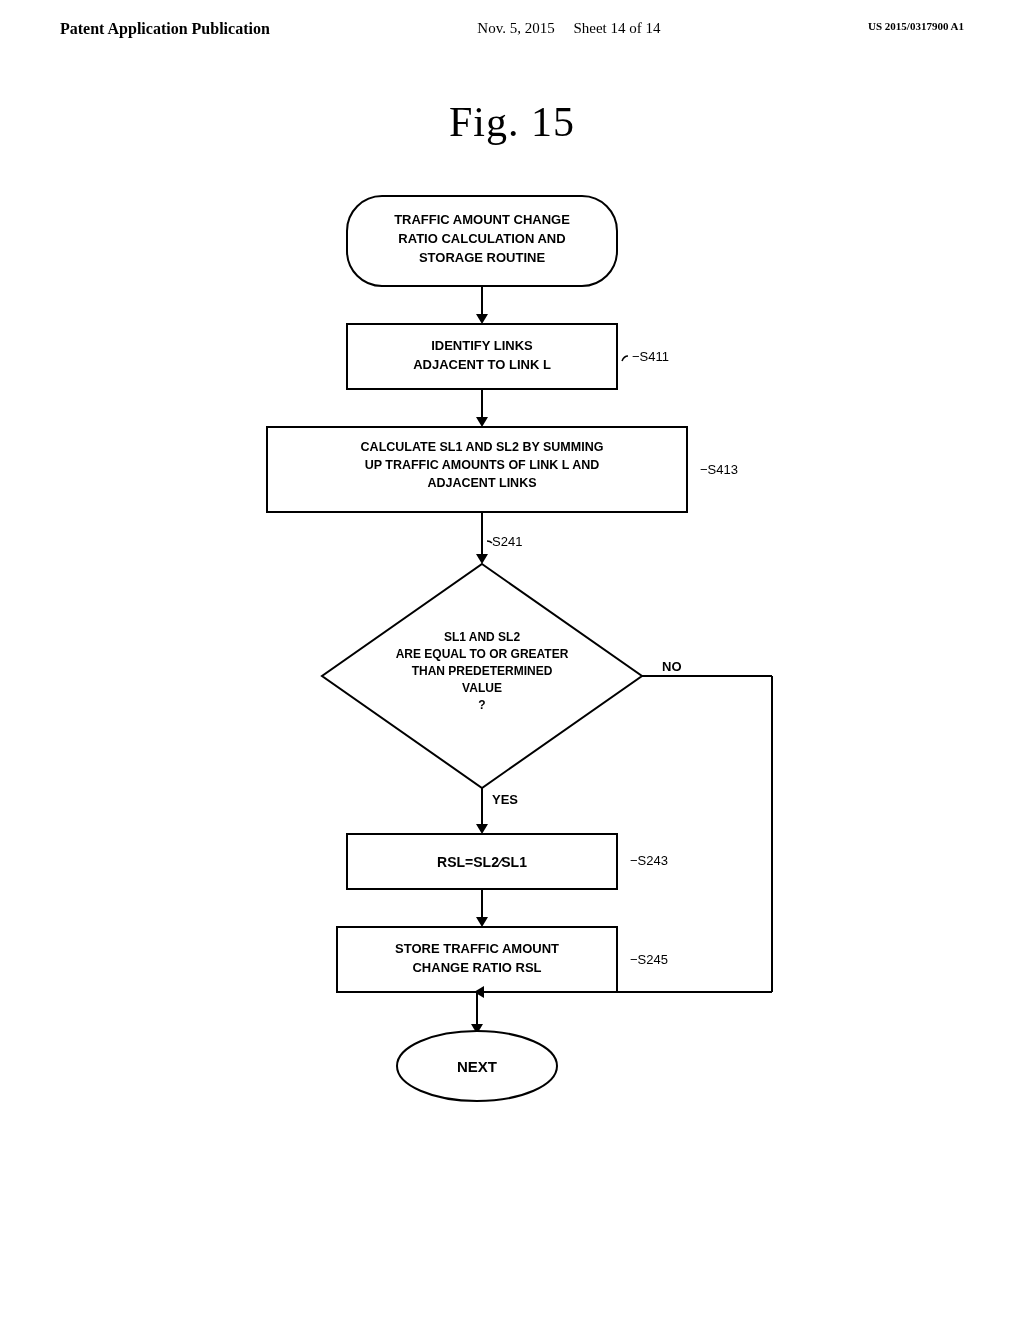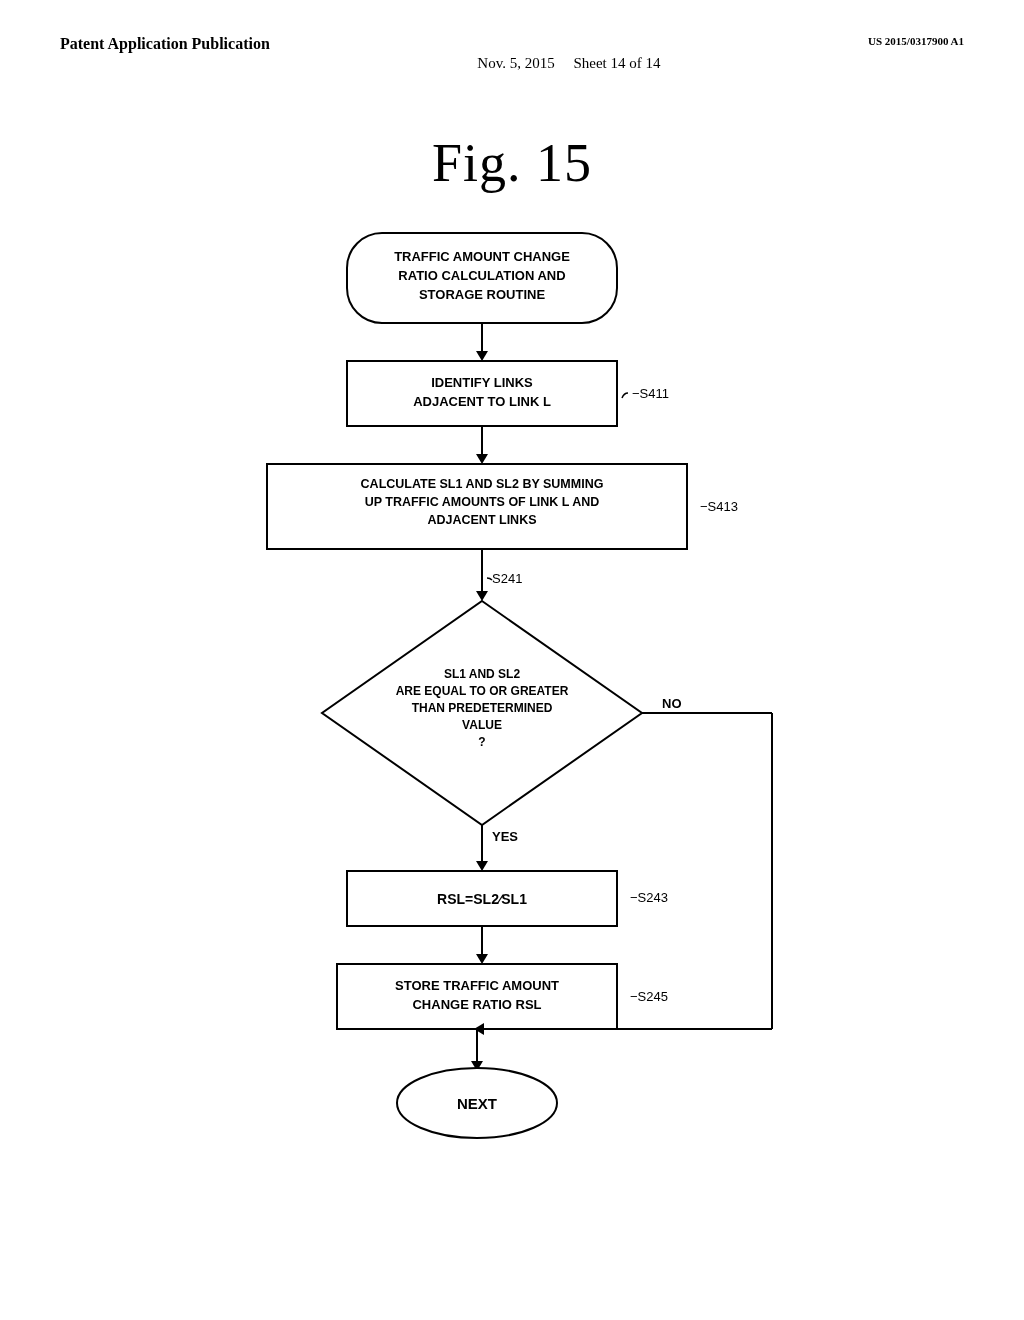--- a/index.html
+++ b/index.html
@@ -9,47 +9,46 @@
       width: 1024px;
       min-height: 1320px;
       position: relative;
       overflow: hidden;
     }
 
     .header {
       display: flex;
       justify-content: space-between;
       align-items: flex-start;
-      padding: 35px 60px 0 60px;
+      padding: 20px 60px 0 60px;
       font-size: 15px;
       color: #000;
     }
 
     .header-left {
       font-weight: bold;
       font-size: 16px;
     }
 
     .header-center {
       font-size: 15px;
       text-align: center;
-      margin-top: 20px;
     }
 
     .header-right {
       font-size: 11px;
       font-weight: bold;
     }
 
     .fig-title {
       text-align: center;
-      font-size: 54px;
+      font-size: 42px;
       font-weight: normal;
       margin-top: 60px;
-      margin-bottom: 29px;
+      margin-bottom: 40px;
       letter-spacing: 1px;
     }
   </style>
 </head>
 <body>
 
 <div class="header">
   <div class="header-left">Patent Application Publication</div>
   <div class="header-center">
     <span>Nov. 5, 2015</span>

